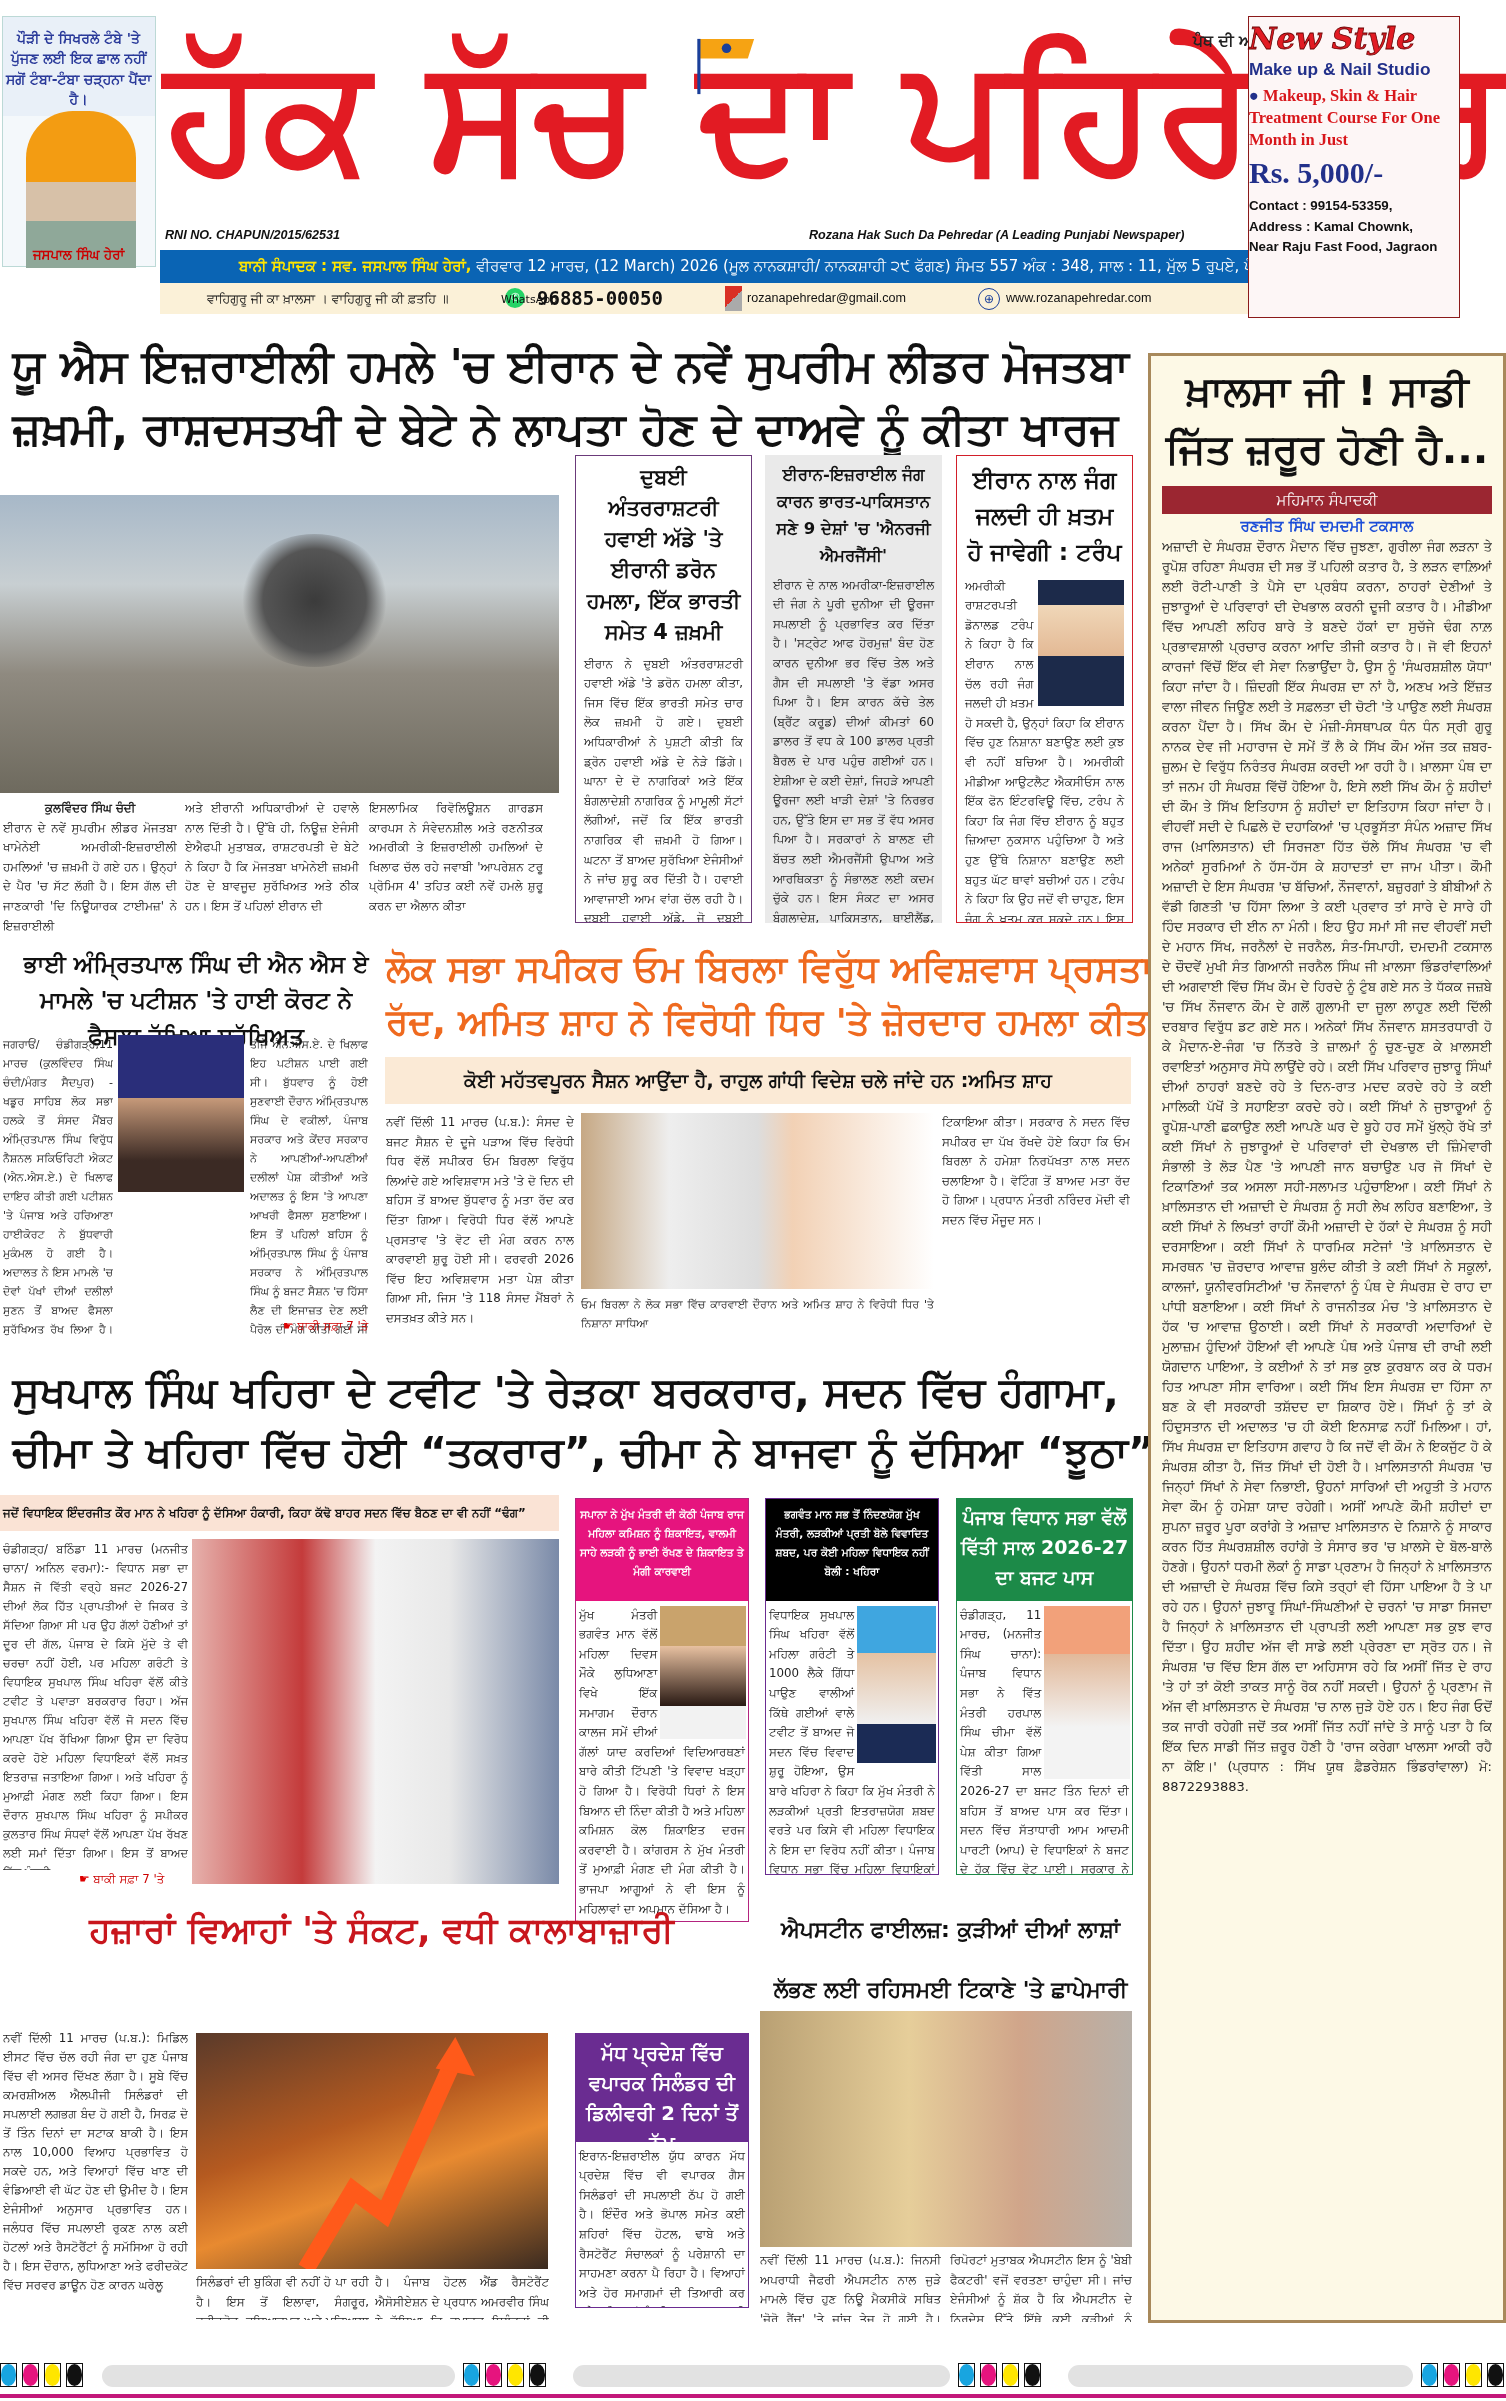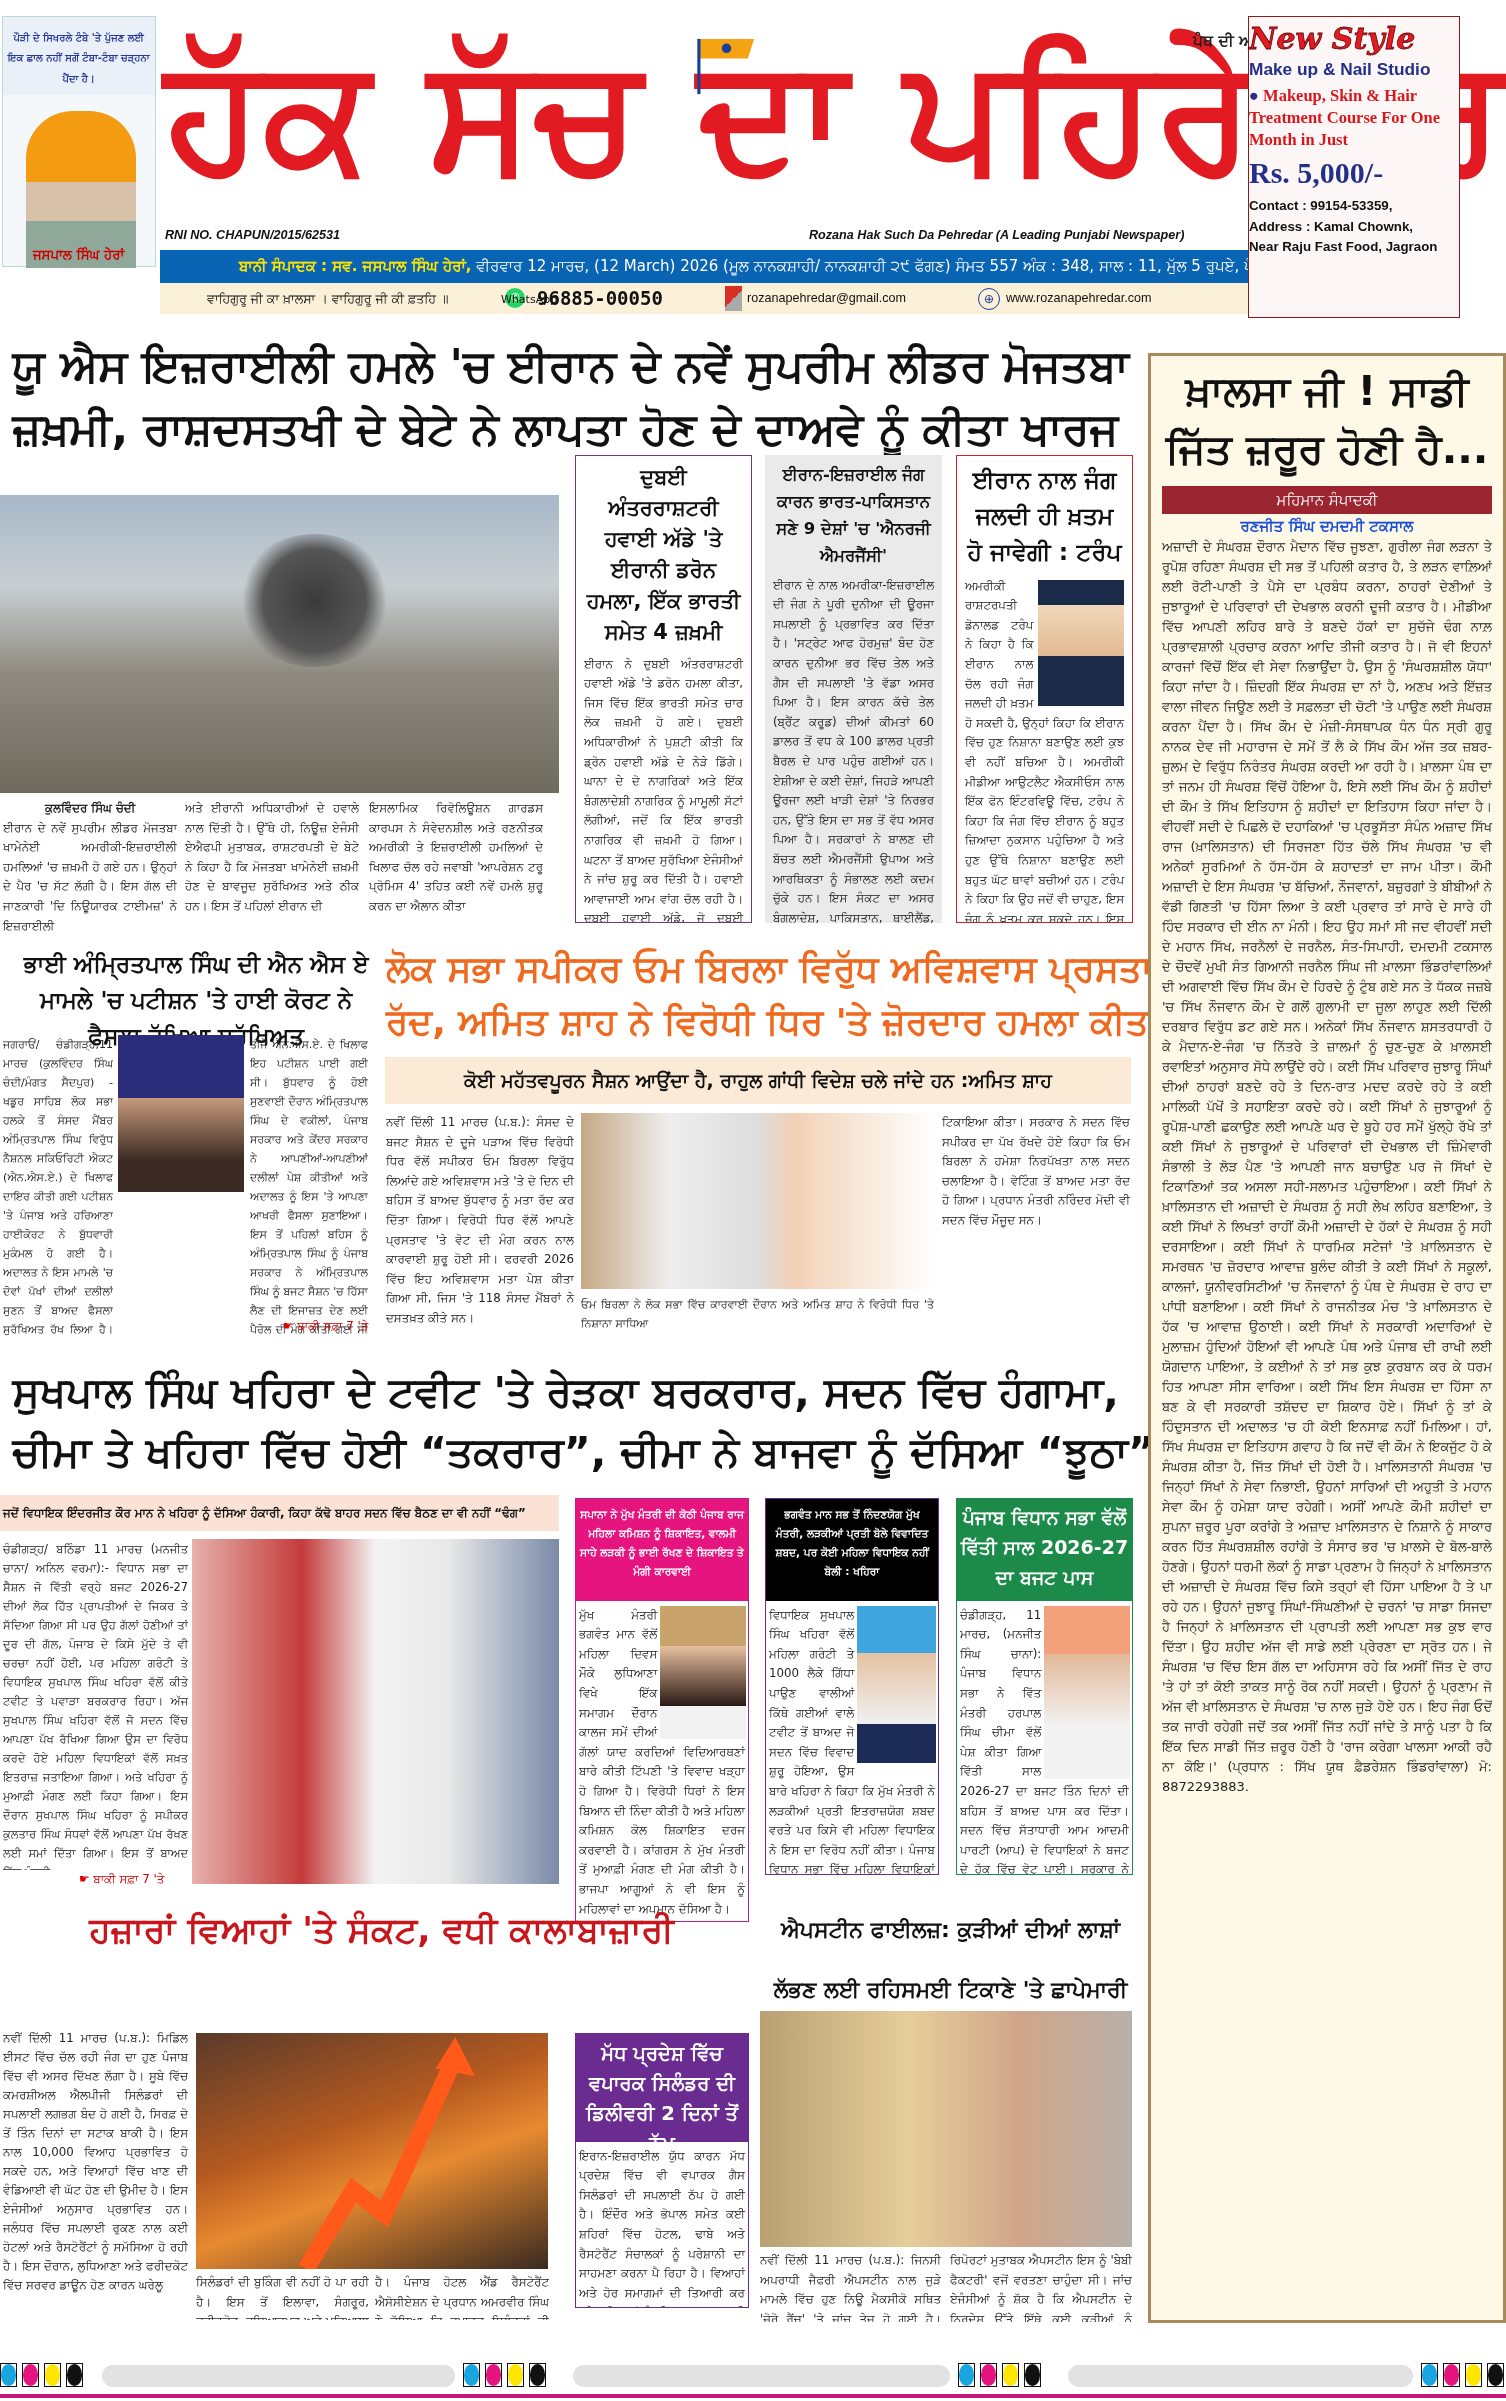--- a/index.html
+++ b/index.html
@@ -4,21 +4,21 @@
 <style>
 *{box-sizing:border-box;margin:0;padding:0}
 body{width:1506px;height:2401px;background:#fff;font-family:"DejaVu Sans",sans-serif;color:#111;position:relative;overflow:hidden}
 .abs{position:absolute}
 .body-text{font-family:"DejaVu Sans",sans-serif;font-size:11.8px;line-height:19.6px;text-align:justify;color:#222}
 .photo{background:#8a8f98;overflow:hidden}
 .cont{color:#c00;font-size:11.8px;white-space:nowrap}
 .cont::before{content:"☛ ";color:#d00}
 
 #left-ad{left:1.6px;top:15.7px;width:154px;height:251px;border:1.6px solid #bcd9d6;background:#f4f8fb}
-#left-ad .quote{font-size:10px;font-weight:bold;color:#2a3a9a;text-align:center;line-height:20.4px;padding:11px 3.1px 6.3px;background:#e9f0f8}
+#left-ad .quote{font-size:14px;font-weight:bold;color:#2a3a9a;text-align:center;line-height:20.4px;padding:11px 3.1px 6.3px;background:#e9f0f8}
 #left-ad .portrait{position:absolute;left:23.6px;top:94px;width:110px;height:157px;border-radius:47px 47px 0 0;background:linear-gradient(#f39c12 0,#f39c12 45%,#d7c1a8 45%,#d7c1a8 70%,#8fa899 70%)}
 #left-ad .name{position:absolute;bottom:3.1px;left:0;right:0;text-align:center;font-weight:bold;color:#c00;font-size:13.3px}
 #masthead-title{left:165px;top:23.6px;width:1099px;height:181px;font-family:"DejaVu Sans",sans-serif;font-weight:bold;font-size:157px;line-height:181px;color:#e21b23;letter-spacing:1.6px;white-space:nowrap}
 #khanda{left:691px;top:31px;width:71px;height:71px}
 #tagline{left:1193px;top:31px;font-size:15.7px;font-weight:bold;color:#222}
 #rni{left:165px;top:228px;font-size:12.6px;font-weight:bold;font-style:italic;font-family:"Liberation Sans",sans-serif}
 #pub-name{left:809px;top:228px;font-size:12.6px;font-weight:bold;font-style:italic;font-family:"Liberation Sans",sans-serif}
 #blue-bar{left:160px;top:250px;width:1119px;height:33px;background:#0a64b4;color:#fff;font-size:15px;line-height:33px;padding-left:79px;white-space:nowrap}
 #blue-bar .editor{color:#ffe500;font-weight:bold}
 #contact-bar{left:160px;top:283px;width:1119px;height:31px;background:#fbf1d8;font-size:12.6px;line-height:31px;white-space:nowrap}

